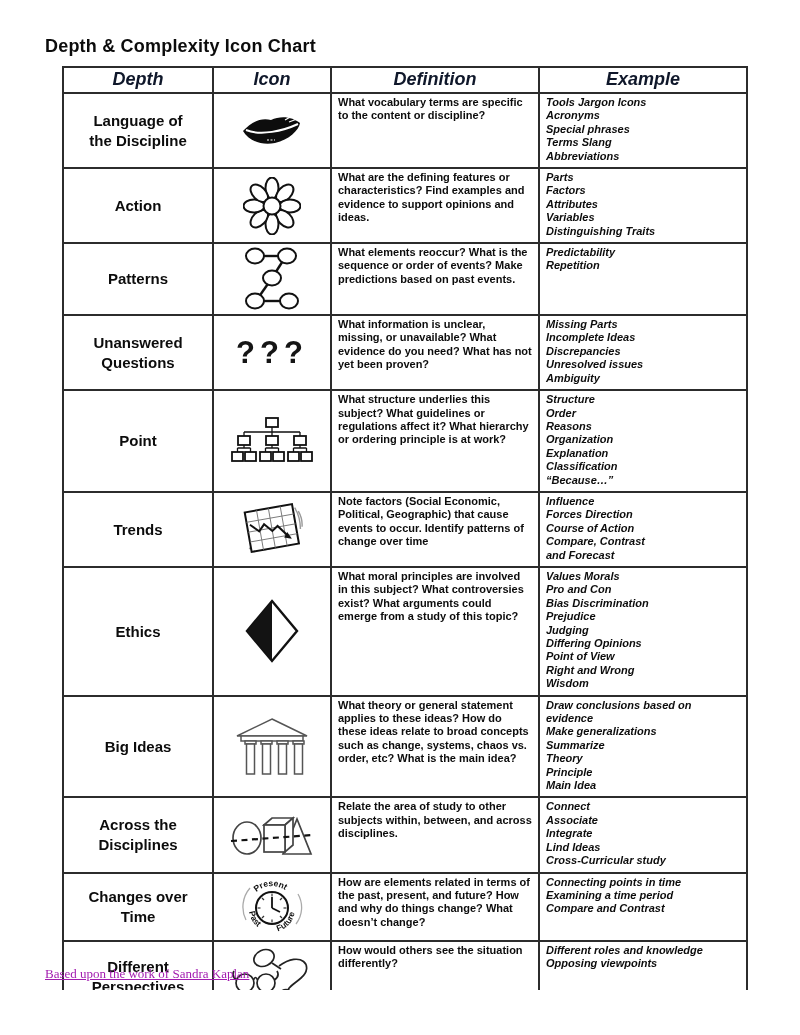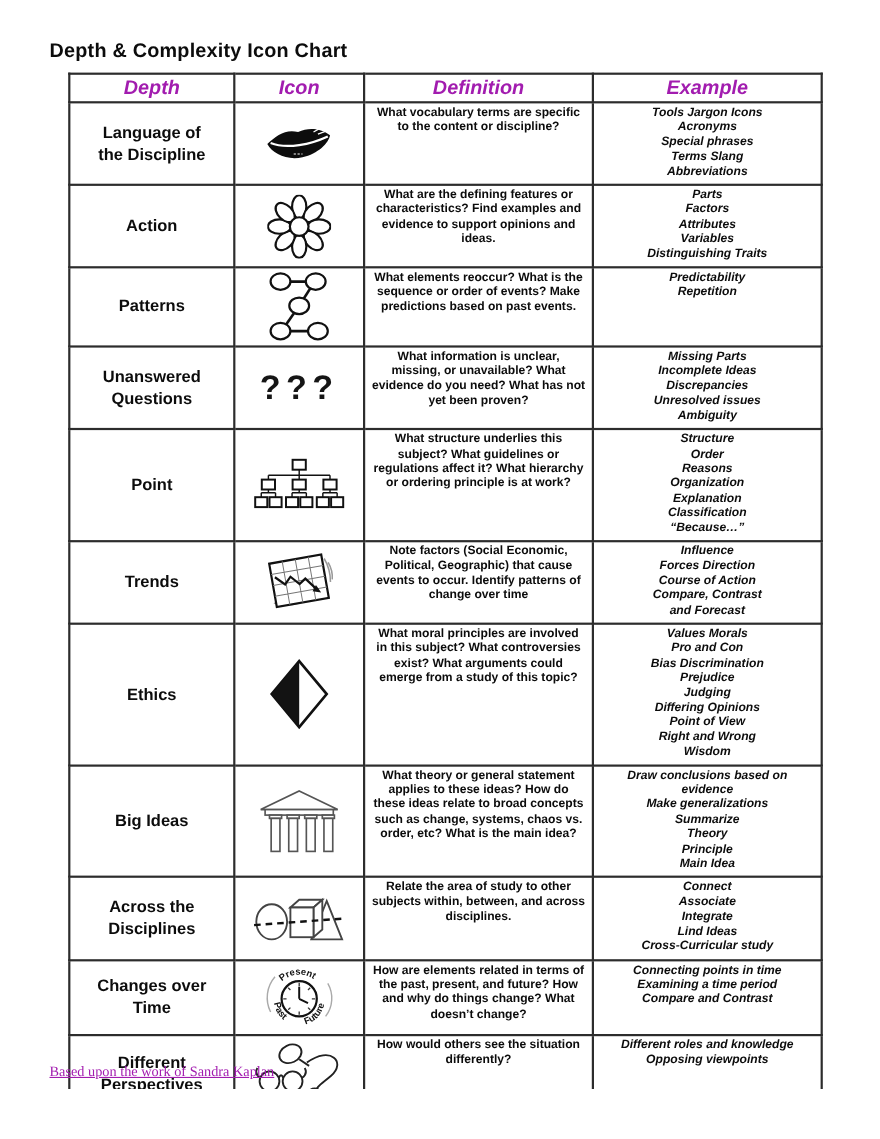--- a/index.html
+++ b/index.html
@@ -13,30 +13,30 @@
     position:absolute; left:45px; top:36px;
     font-size:18px; font-weight:800; color:#0c0c0c; letter-spacing:.2px;
   }
   table.chart {
     position:absolute; left:62px; top:66px; width:684px;
     border-collapse:collapse; table-layout:fixed;
   }
   table.chart th, table.chart td { border:2px solid #2c2c2c; }
   thead th {
     height:26px; font-style:italic; font-weight:800; font-size:18px;
-    text-align:center; padding:0 0 2px 0; color:#a21caf;
+    text-align:center; padding:0 0 2px 0; color:#0f172a;
   }
   td.depth {
     text-align:center; vertical-align:middle; font-weight:800;
     font-size:15px; line-height:1.3; padding:2px 1px; white-space:pre-line;
     color:#0c0c0c;
   }
   td.icon-cell { text-align:center; vertical-align:middle; padding:2px 0; }
   td.def, td.ex {
-    vertical-align:top; text-align:center; font-weight:700;
+    vertical-align:top; font-weight:700;
     font-size:11px; line-height:1.22; padding:2px 6px 4px; color:#0c0c0c;
   }
   td.ex { white-space:pre-line;font-style:italic; }
   .qmarks { font-size:31px; font-weight:800; letter-spacing:5px; line-height:1; color:#151515; }
   .footer {
     position:absolute; left:45px; top:966px;
     font-family:"Liberation Serif", serif; font-size:13px; color:#a21caf;text-decoration:underline;
   }
   
   tr.rh-lang   { height:68px; }

